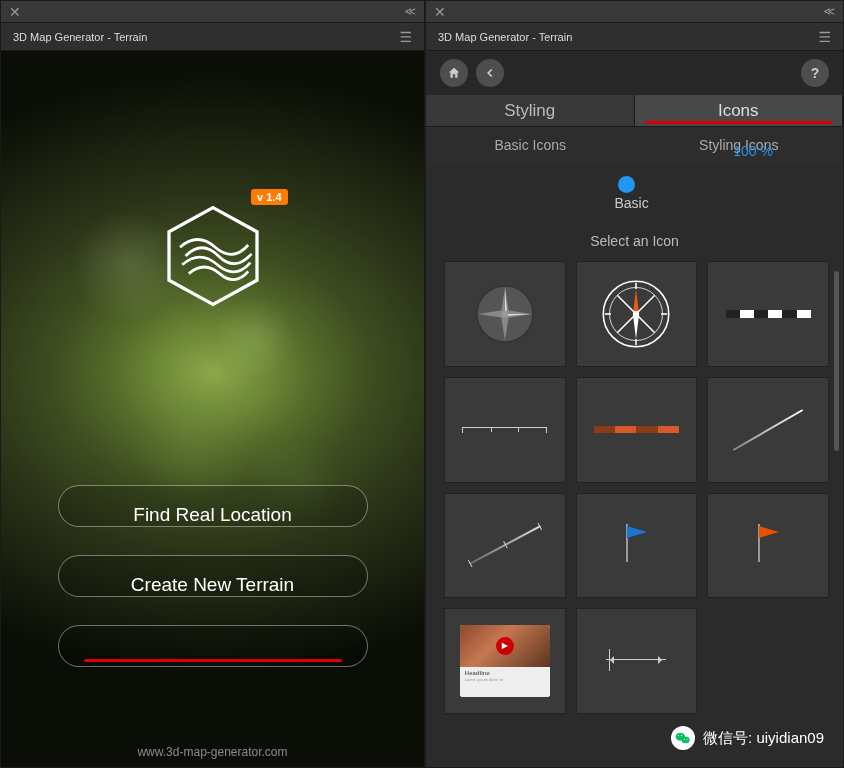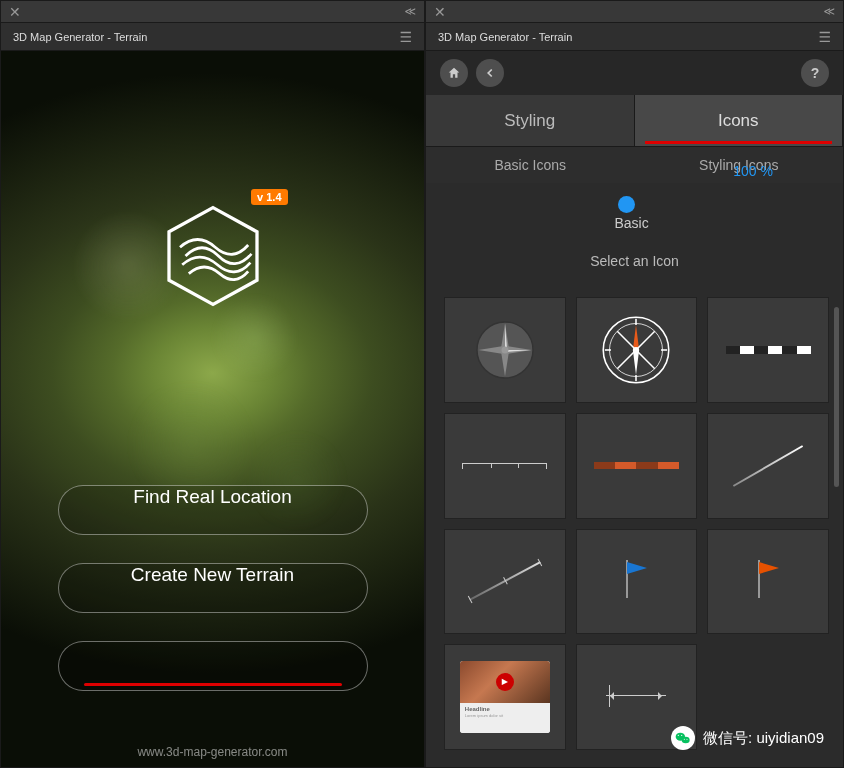--- a/index.html
+++ b/index.html
@@ -30,48 +30,48 @@
     radial-gradient(circle 60px at 60% 40%, rgba(190,220,140,0.2), transparent 70%),
     radial-gradient(circle 90px at 45% 55%, rgba(120,150,70,0.25), transparent 70%),
     radial-gradient(circle 70px at 70% 60%, rgba(100,130,60,0.2), transparent 70%);
   filter: blur(3px);
 }
 .logo-wrap { position: relative; margin-top: 150px; z-index: 2; }
 .logo-hex { width: 110px; height: 110px; }
 .version-badge { position: absolute; top: -12px; right: -20px; background: #ff7a00; color: #fff; font-size: 11px; padding: 2px 6px; border-radius: 3px; font-weight: bold; }
 .btns { margin-top: 170px; display: flex; flex-direction: column; gap: 28px; z-index: 2; }
 .pill-btn {
-  width: 310px; height: 50px; border: 1.5px solid rgba(255,255,255,0.4);
+  width: 310px; height: 42px; border: 1.5px solid rgba(255,255,255,0.4);
   border-radius: 25px; background: rgba(0,0,0,0.15); color: #fff;
-  font-size: 19px; display: flex; align-items: flex-start; justify-content: center;
+  font-size: 19px; display: flex; align-items: flex-end; justify-content: center;
   cursor: pointer; position: relative;
 }
 .red-underline { position: absolute; bottom: 4px; left: 25px; right: 25px; height: 3px; background: #d00; border-radius: 2px; }
 .footer-link { position: absolute; bottom: 8px; color: rgba(255,255,255,0.5); font-size: 12px; }
 
 
 .nav-row { height: 44px; background: #272727; display: flex; align-items: center; justify-content: space-between; padding: 0 14px; }
 .nav-btns { display: flex; gap: 8px; }
 .circ-btn { width: 28px; height: 28px; border-radius: 50%; background: #4e4e4e; display: flex; align-items: center; justify-content: center; color: #ccc; cursor: pointer; font-size: 14px; }
 
-.tab-row { display: flex; height: 52px; }
+.tab-row { display: flex; height: 32px; }
 .tab { flex: 1; background: #383838; color: #bbb; display: flex; align-items: center; justify-content: center; font-size: 17px; cursor: pointer; border-bottom: 1px solid #1a1a1a; border-right: 1px solid #1a1a1a; position: relative; }
 .tab.active { background: #484848; color: #ddd; }
 .tab-red { position: absolute; bottom: 2px; left: 10px; right: 10px; height: 3px; background: #d00; }
 
 .subtab-row { display: flex; height: 36px; }
 .subtab { flex: 1; background: #2d2d2d; color: #aaa; display: flex; align-items: center; justify-content: center; font-size: 14px; cursor: pointer; }
 
 .slider-row { display: flex; align-items: center; gap: 12px; padding: 20px 20px 4px; flex-direction: column; }
 .slider-track { flex: 1; height: 3px; background: #555; border-radius: 2px; position: relative; }
 .slider-thumb { position: absolute; right: 0; top: -7px; width: 17px; height: 17px; border-radius: 50%; background: #2196f3; cursor: pointer; }
 .slider-value { color: #2196f3; font-size: 14px; position: absolute; right: 70px; top: -20px; }
 .slider-label { color: #ccc; font-size: 14px; width: 40px; }
 
-.select-label { text-align: center; color: #bbb; font-size: 14px; margin: 18px 0 28px; }
+.select-label { text-align: center; color: #bbb; font-size: 14px; margin: 18px 0 12px; }
 .icon-scroll { flex: 1; overflow-y: auto; padding: 0 14px 0 18px; position: relative; }
 .icon-grid { display: grid; grid-template-columns: repeat(3, 1fr); gap: 10px; }
 .icon-cell { aspect-ratio: 1.15; background: #3a3a3a; border: 1px solid #222; display: flex; align-items: center; justify-content: center; cursor: pointer; position: relative; }
 
 .scrollbar { position: absolute; right: 4px; top: 10px; width: 5px; height: 180px; background: #555; border-radius: 3px; }
 
 
 .compass1 { width: 70px; height: 70px; }
 .compass2 { width: 78px; height: 78px; }
 .scale-line { width: 85px; height: 8px; display: flex; }

